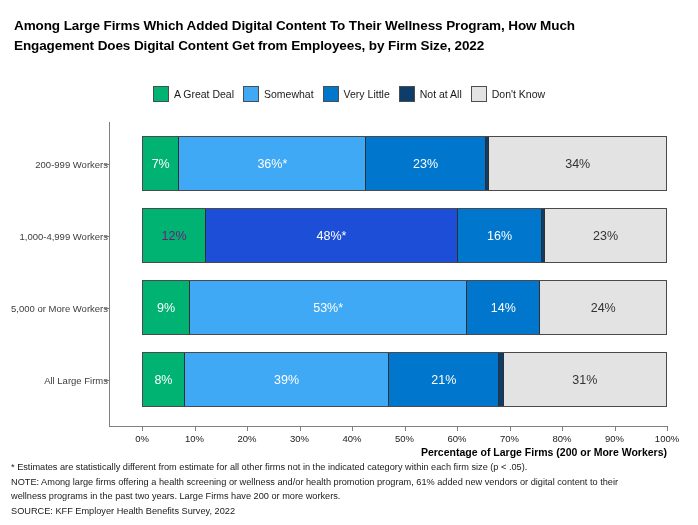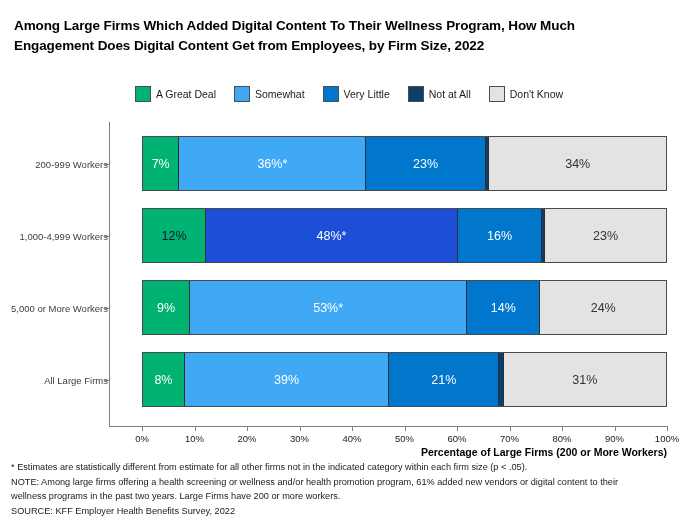--- a/index.html
+++ b/index.html
@@ -34,21 +34,21 @@
 
   
   #legend {
     position: absolute;
     left: 0;
     top: 86px;
     width: 698px;
     display: flex;
     justify-content: center;
     align-items: center;
-    gap: 9px;
+    gap: 0px;
   }
   .legend-item {
     display: flex;
     align-items: center;
     margin-right: 9px;
   }
   .legend-item:last-child { margin-right: 0; }
   .legend-swatch {
     width: 16px;
     height: 16px;
@@ -226,21 +226,21 @@
         <div class="seg" style="width: 3.675px; background: rgb(13, 61, 107); color: rgb(255, 255, 255);"></div>
         <div class="seg" style="width: 178.5px; background: rgb(227, 227, 227); color: rgb(51, 51, 51);">
           <span class="seg-label">34%</span>
         </div>
       </div>
       <div class="cat-label-wrap" style="top: 117.5px;">
         <div class="cat-label" style="top: 0px;">1,000-4,999 Workers</div>
       </div>
       <div class="cat-tick" style="top: 117.5px;"></div>
       <div class="bar-row" style="top: 90px; width: 525px;">
-        <div class="seg" style="width: 63px; background: rgb(0, 179, 115); color: #0f172a;">
+        <div class="seg" style="width: 63px; background: rgb(0, 179, 115); color: #701a75;">
           <span class="seg-label">12%</span>
         </div>
         <div class="seg" style="width: 252px; background: #1d4ed8; color: rgb(255, 255, 255);">
           <span class="seg-label">48%*</span>
         </div>
         <div class="seg" style="width: 84px; background: rgb(0, 119, 204); color: rgb(255, 255, 255);">
           <span class="seg-label">16%</span>
         </div>
         <div class="seg" style="width: 3.15px; background: rgb(13, 61, 107); color: rgb(255, 255, 255);"></div>
         <div class="seg" style="width: 120.75px; background: rgb(227, 227, 227); color: rgb(51, 51, 51);">

